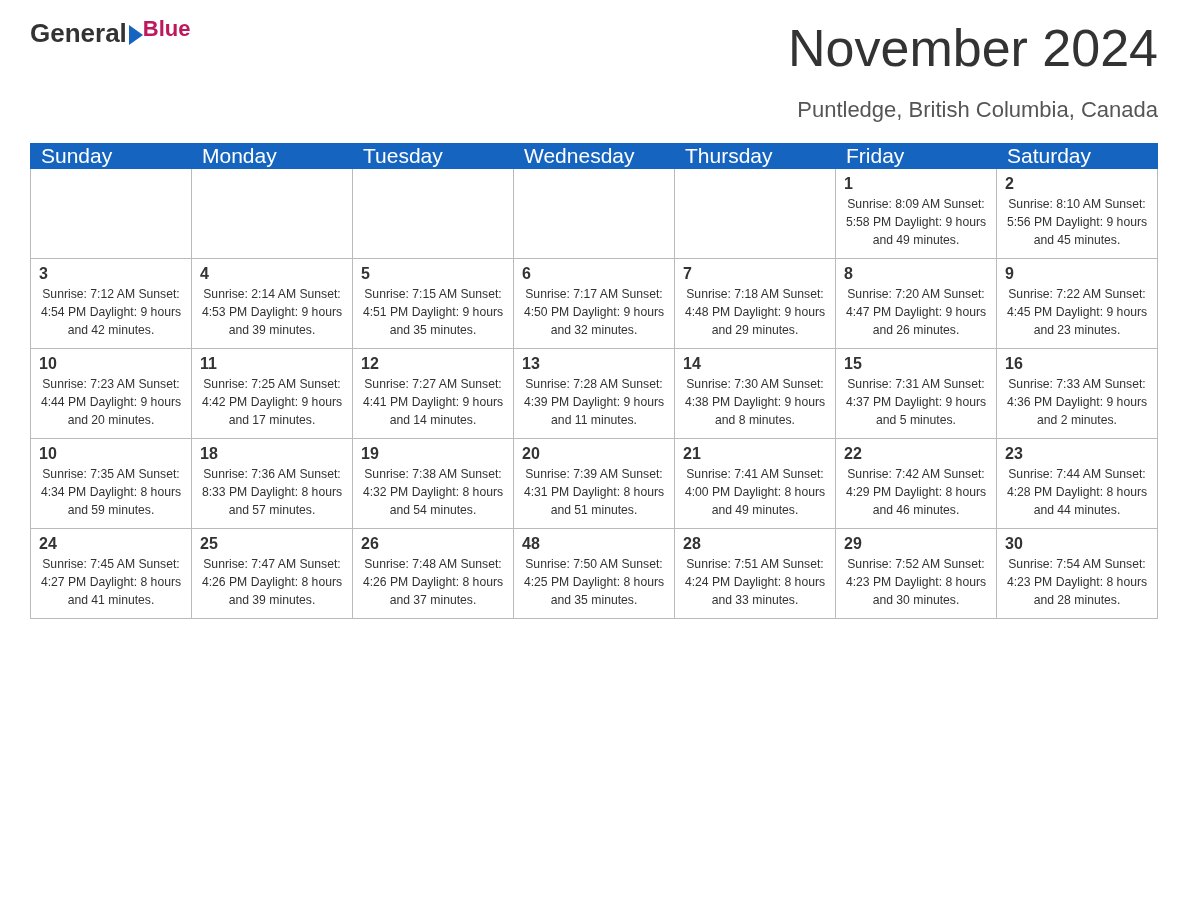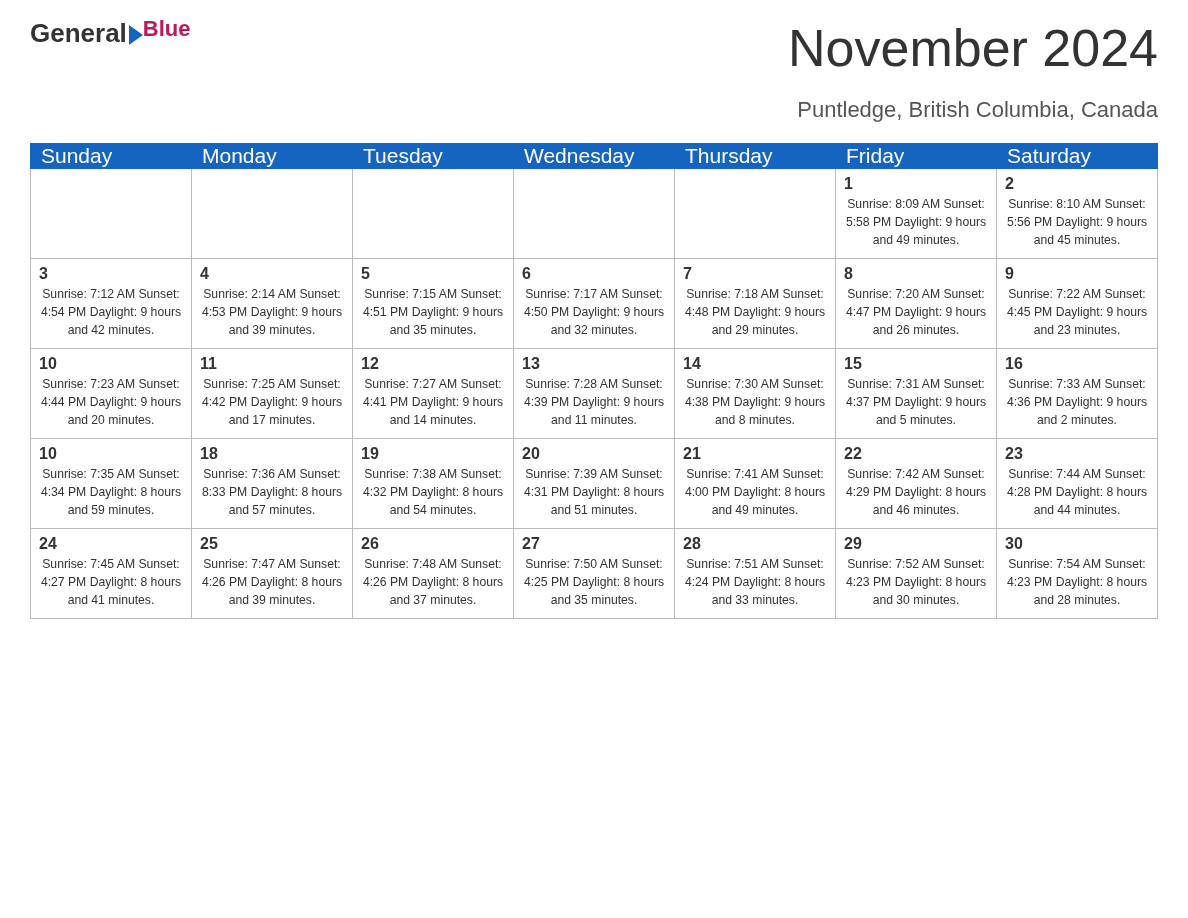--- a/index.html
+++ b/index.html
@@ -322,21 +322,21 @@
 and 39 minutes.</div>
         </td>
         <td>
           <div class="day-number">26</div>
           <div class="day-info">Sunrise: 7:48 AM
 Sunset: 4:26 PM
 Daylight: 8 hours
 and 37 minutes.</div>
         </td>
         <td>
-          <div class="day-number">27</div>
+          <div class="day-number">48</div>
           <div class="day-info">Sunrise: 7:50 AM
 Sunset: 4:25 PM
 Daylight: 8 hours
 and 35 minutes.</div>
         </td>
         <td>
           <div class="day-number">28</div>
           <div class="day-info">Sunrise: 7:51 AM
 Sunset: 4:24 PM
 Daylight: 8 hours

